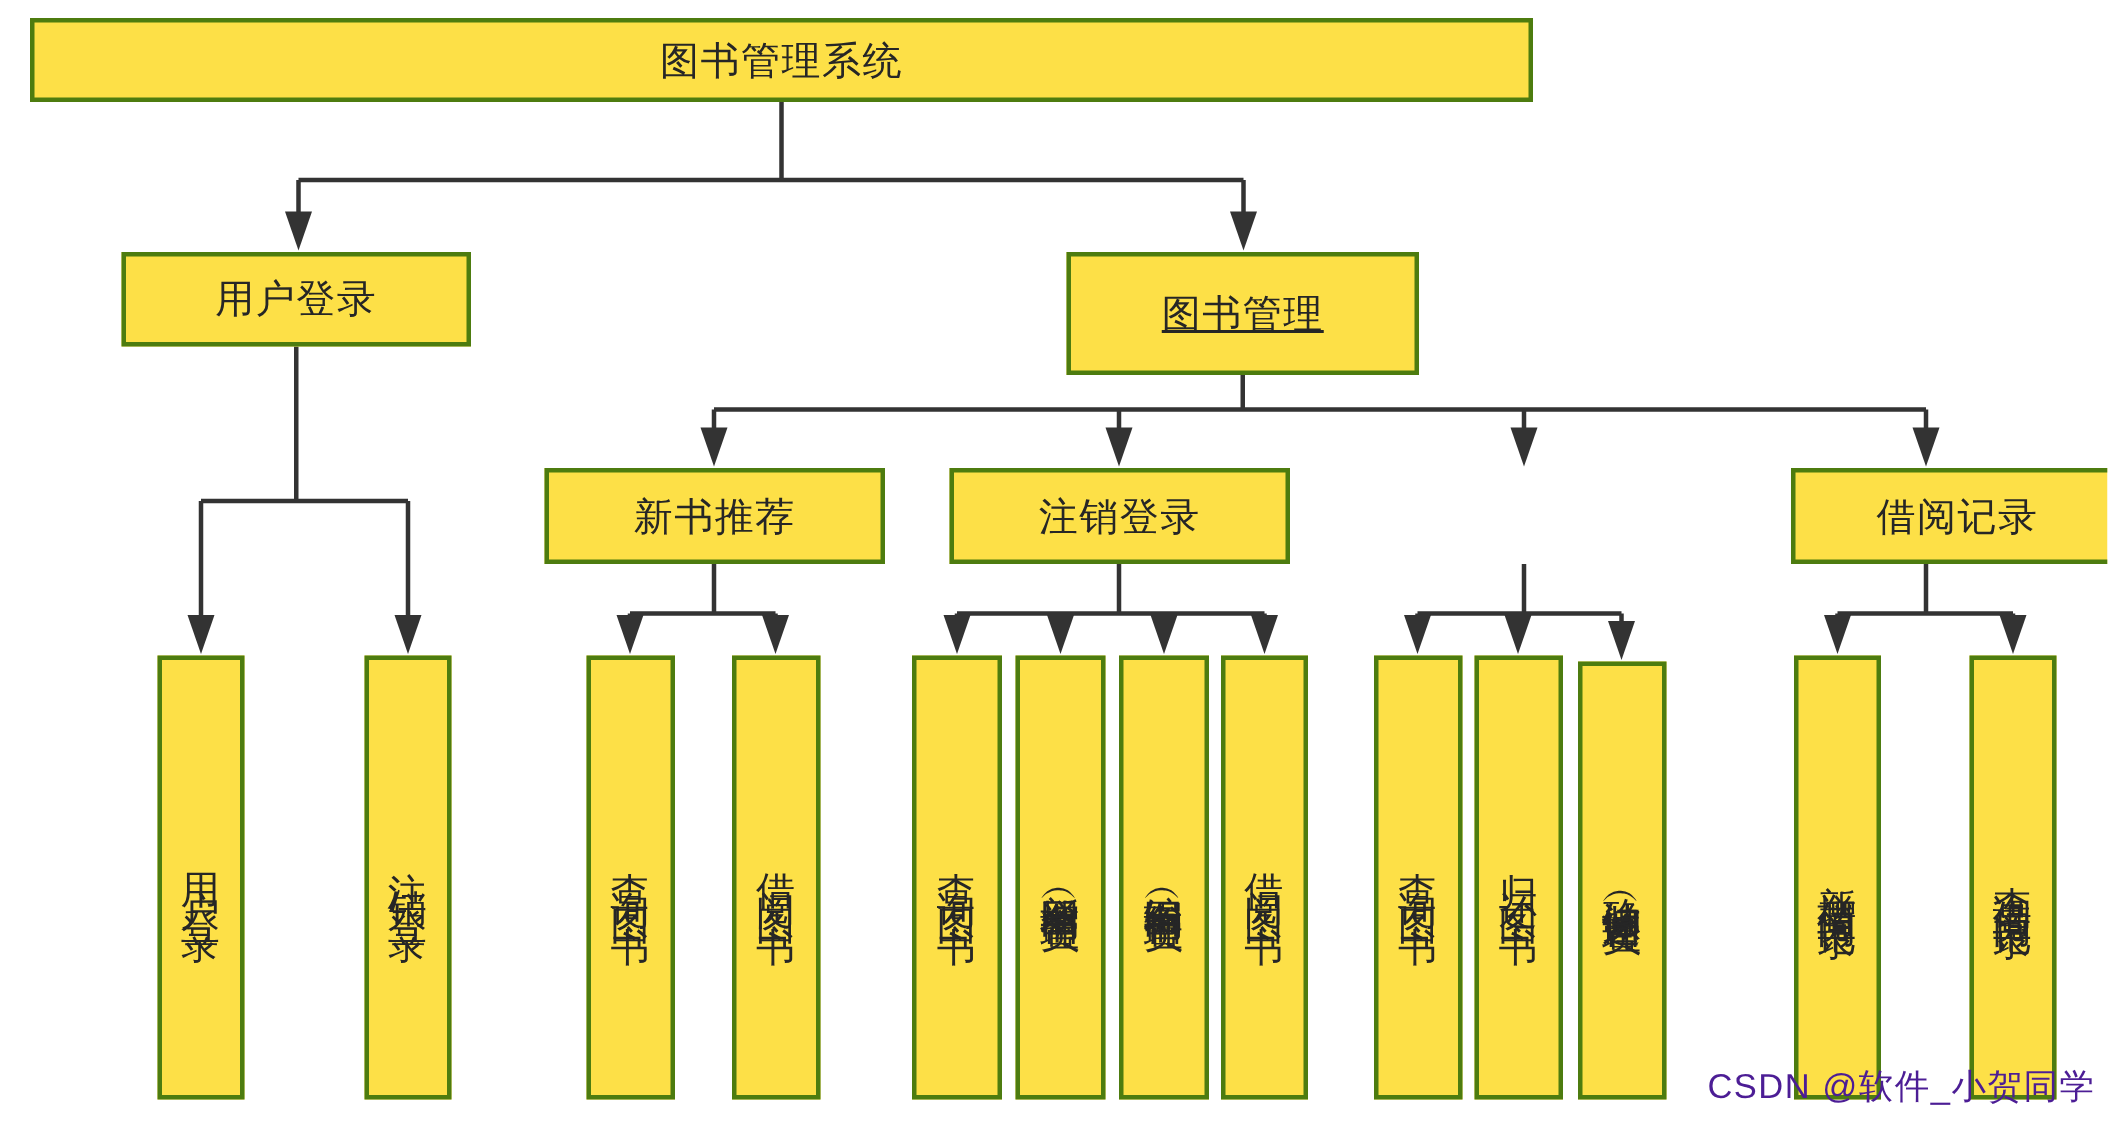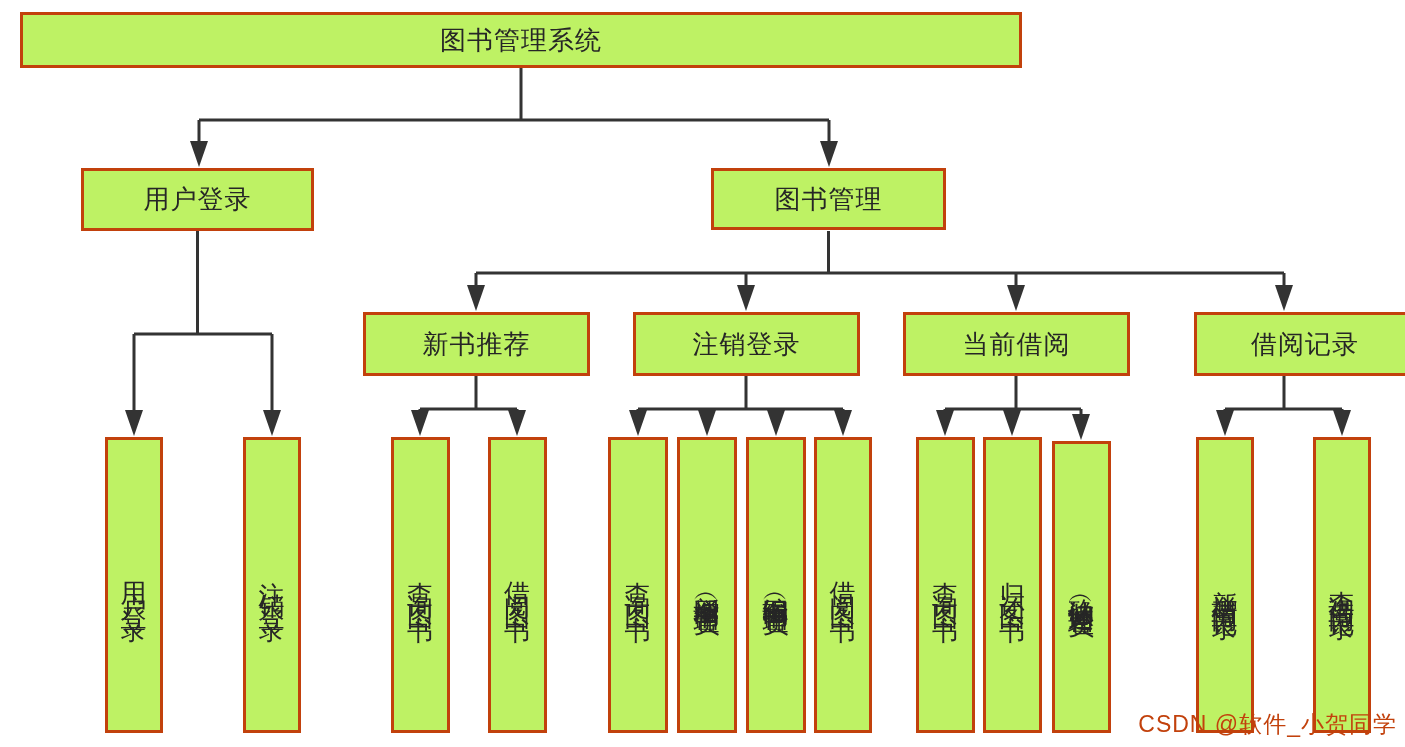--- a/index.html
+++ b/index.html
@@ -5,34 +5,34 @@
   html,body { margin:0; padding:0; background:#ffffff; }
   .canvas {
     position:relative; width:1405px; height:747px;
     background:#ffffff; overflow:hidden;
     font-family:"Liberation Sans","DejaVu Sans",sans-serif;
     color:#262626;
   }
   .wires { position:absolute; left:0; top:0; width:1405px; height:747px; }
   .box {
     position:absolute; box-sizing:border-box;
-    border:3px solid #c2410c; background:#bef264;
+    border:3px solid #4d7c0f; background:#fde047;
     display:flex; align-items:center; justify-content:center;
     font-size:26px; color:#262626; letter-spacing:1px;
   }
   .leaf span {
     writing-mode:vertical-lr; text-orientation:mixed;
     font-size:26px; line-height:1.0; display:block;
   }
   .sp-wide span  { letter-spacing:12px; }
   .sp-med span   { letter-spacing:5px; }
   .sp-tight span { letter-spacing:2px; }
   .watermark {
     position:absolute; right:8px; bottom:7px;
-    font-size:23px; color:#c2410c; letter-spacing:1px;
+    font-size:23px; color:#4c1d95; letter-spacing:1px;
     white-space:nowrap;
   }
 </style>
 </head>
 <body>
 
 <div class="canvas">
 
   <svg class="wires" viewBox="0 0 1405 747" xmlns="http://www.w3.org/2000/svg">
     <path fill="none" stroke="#333333" stroke-width="3" d="
@@ -65,25 +65,24 @@
       <polygon points="1003,410 1021,410 1012,436"></polygon>
       <polygon points="1072,414 1090,414 1081,440"></polygon>
       <polygon points="1216,410 1234,410 1225,436"></polygon>
       <polygon points="1333,410 1351,410 1342,436"></polygon>
     </g>
   </svg>
 
   <div class="box" style="left:20px; top:12px; width:1002px; height:56px;">图书管理系统</div>
 
   <div class="box" style="left:81px; top:168px; width:233px; height:63px;">用户登录</div>
-  <div class="box" style="left:711px; top:168px; width:235px; height:62px;">图书管理</div>
+  <div class="box" style="left:711px; top:168px; width:235px; height:82px;text-decoration:underline;">图书管理</div>
 
   <div class="box" style="left:363px; top:312px; width:227px; height:64px;">新书推荐</div>
   <div class="box" style="left:633px; top:312px; width:227px; height:64px;">注销登录</div>
-  <div class="box" style="left:903px; top:312px; width:227px; height:64px;">当前借阅</div>
   <div class="box" style="left:1173px; top:312px; width:222px; height:64px;margin-left:21px;">借阅记录</div>
 
   <div class="box leaf sp-wide" style="left:105px; top:437px; width:58px; height:296px;">
       <span>用户登录</span>
     </div>
   <div class="box leaf sp-wide" style="left:243px; top:437px; width:58px; height:296px;">
       <span>注销登录</span>
     </div>
 
   <div class="box leaf sp-wide" style="left:391px; top:437px; width:59px; height:296px;">

